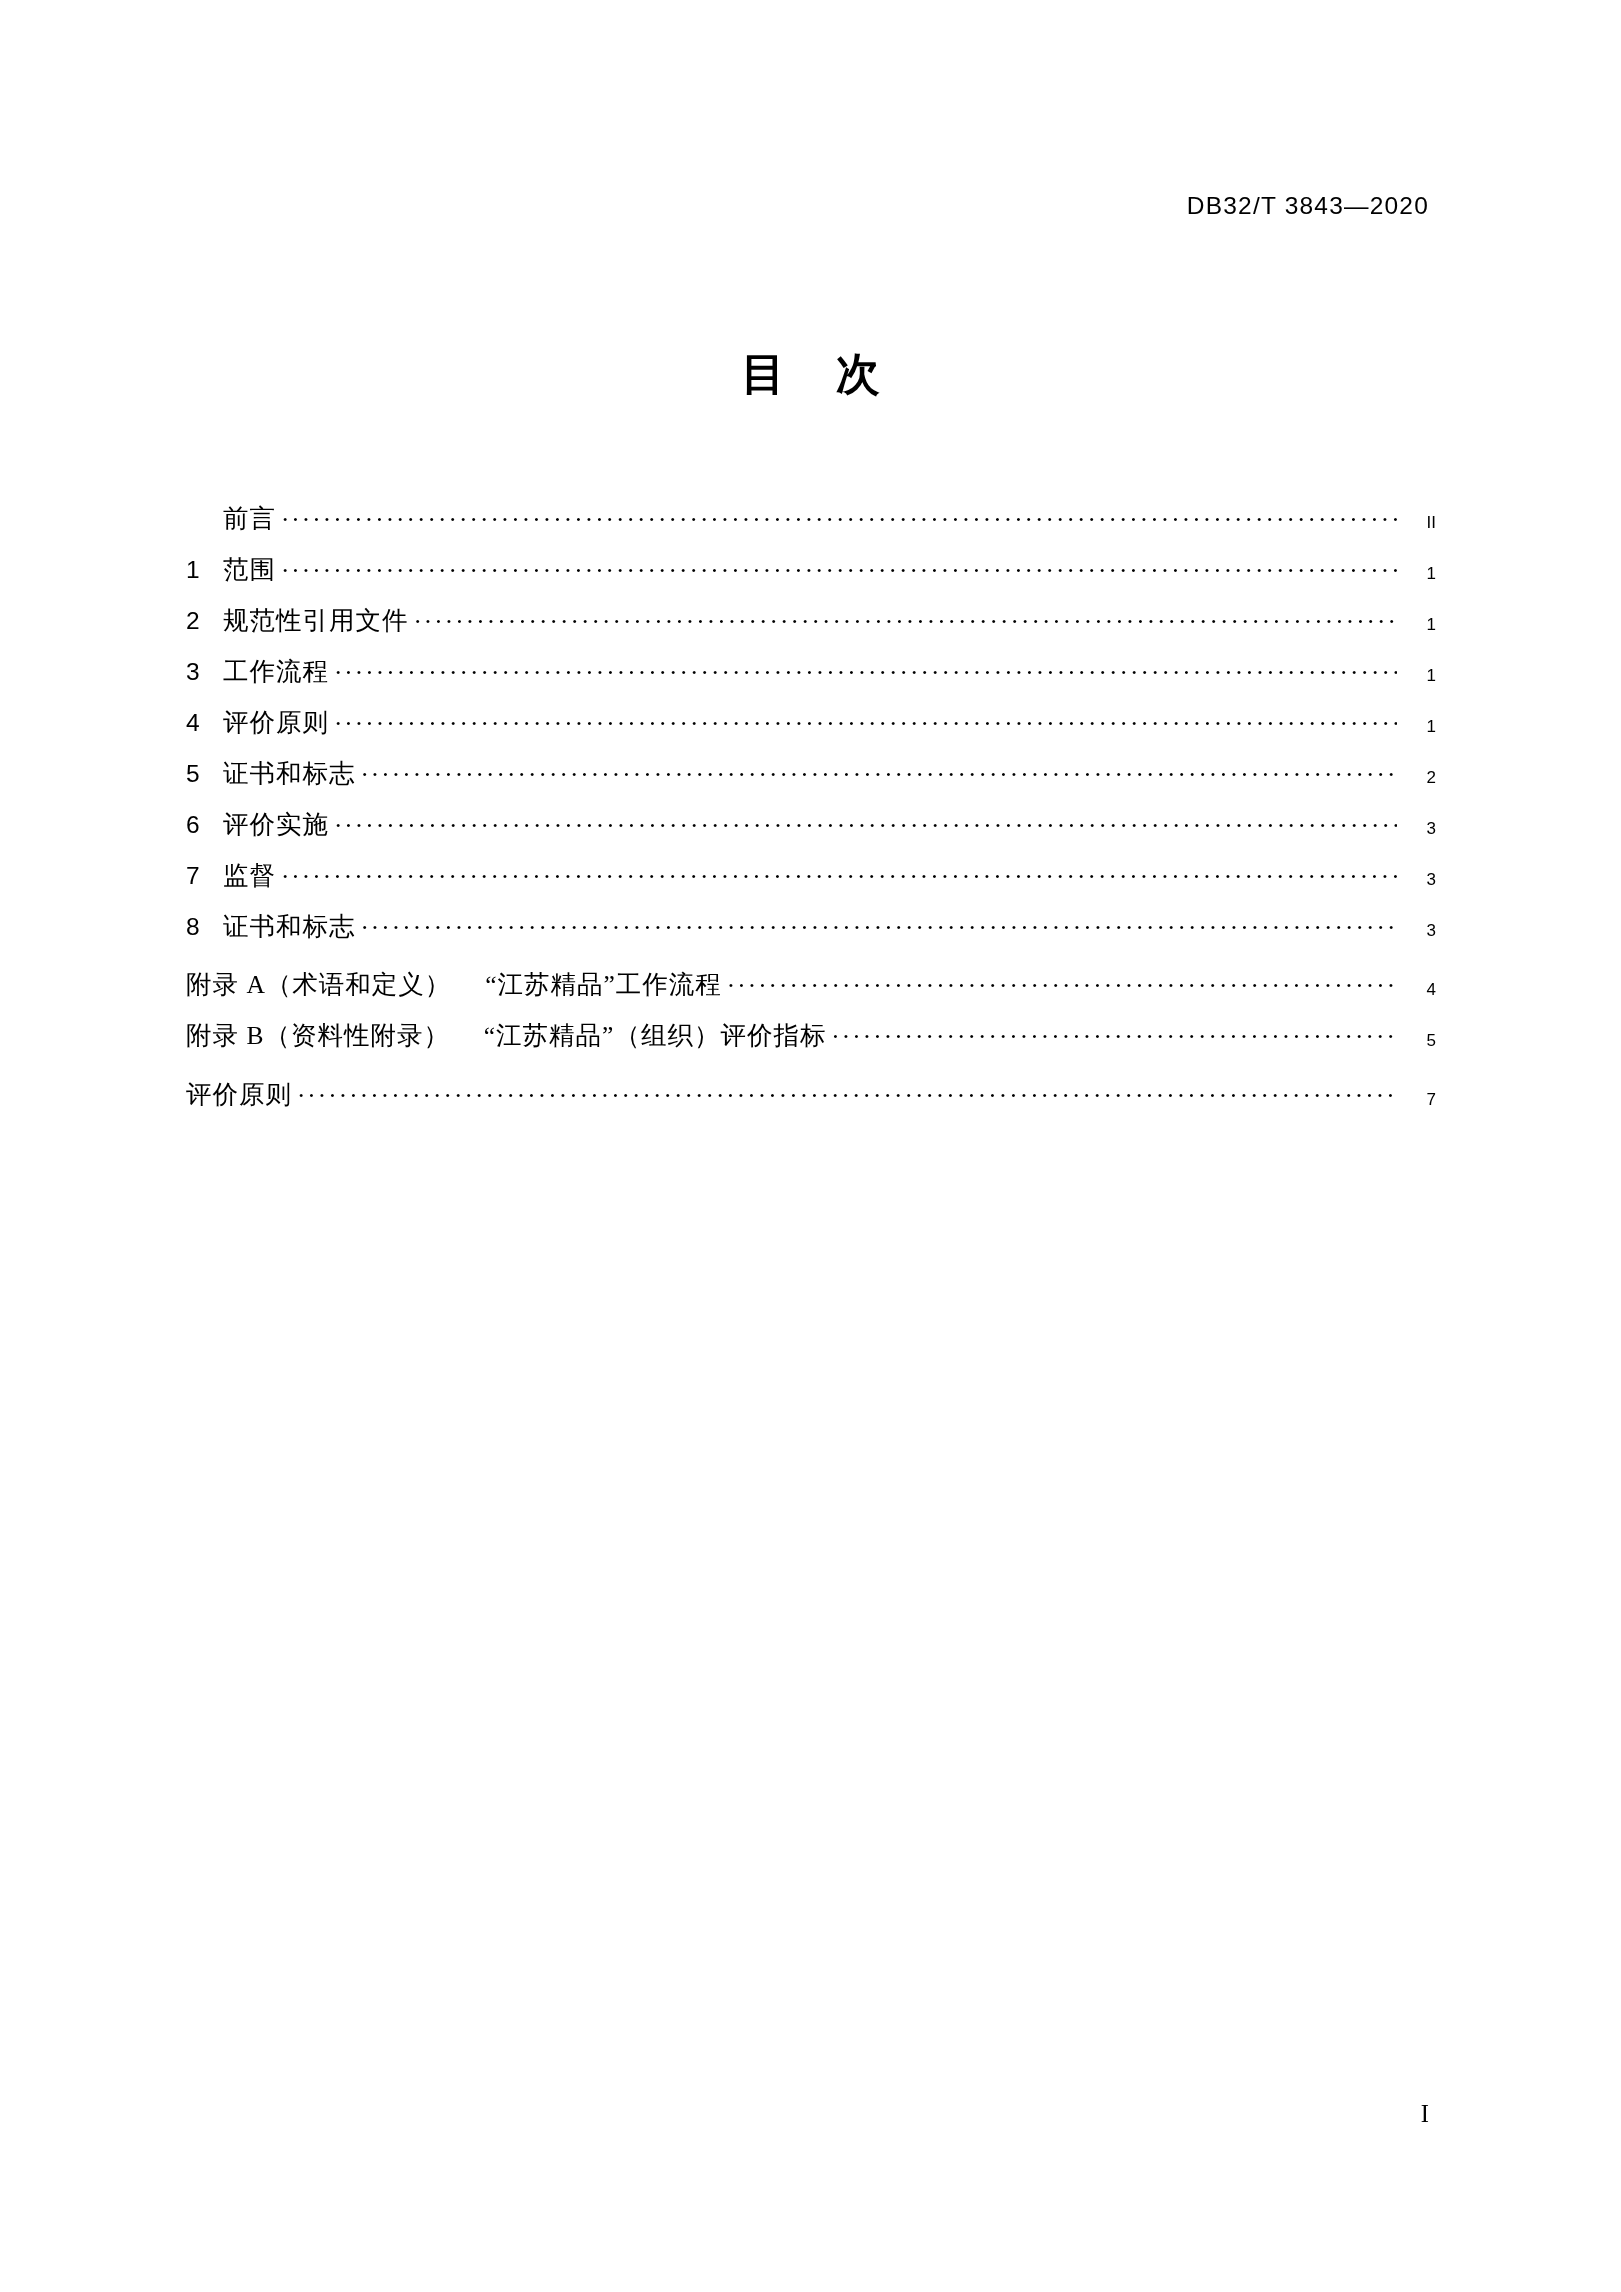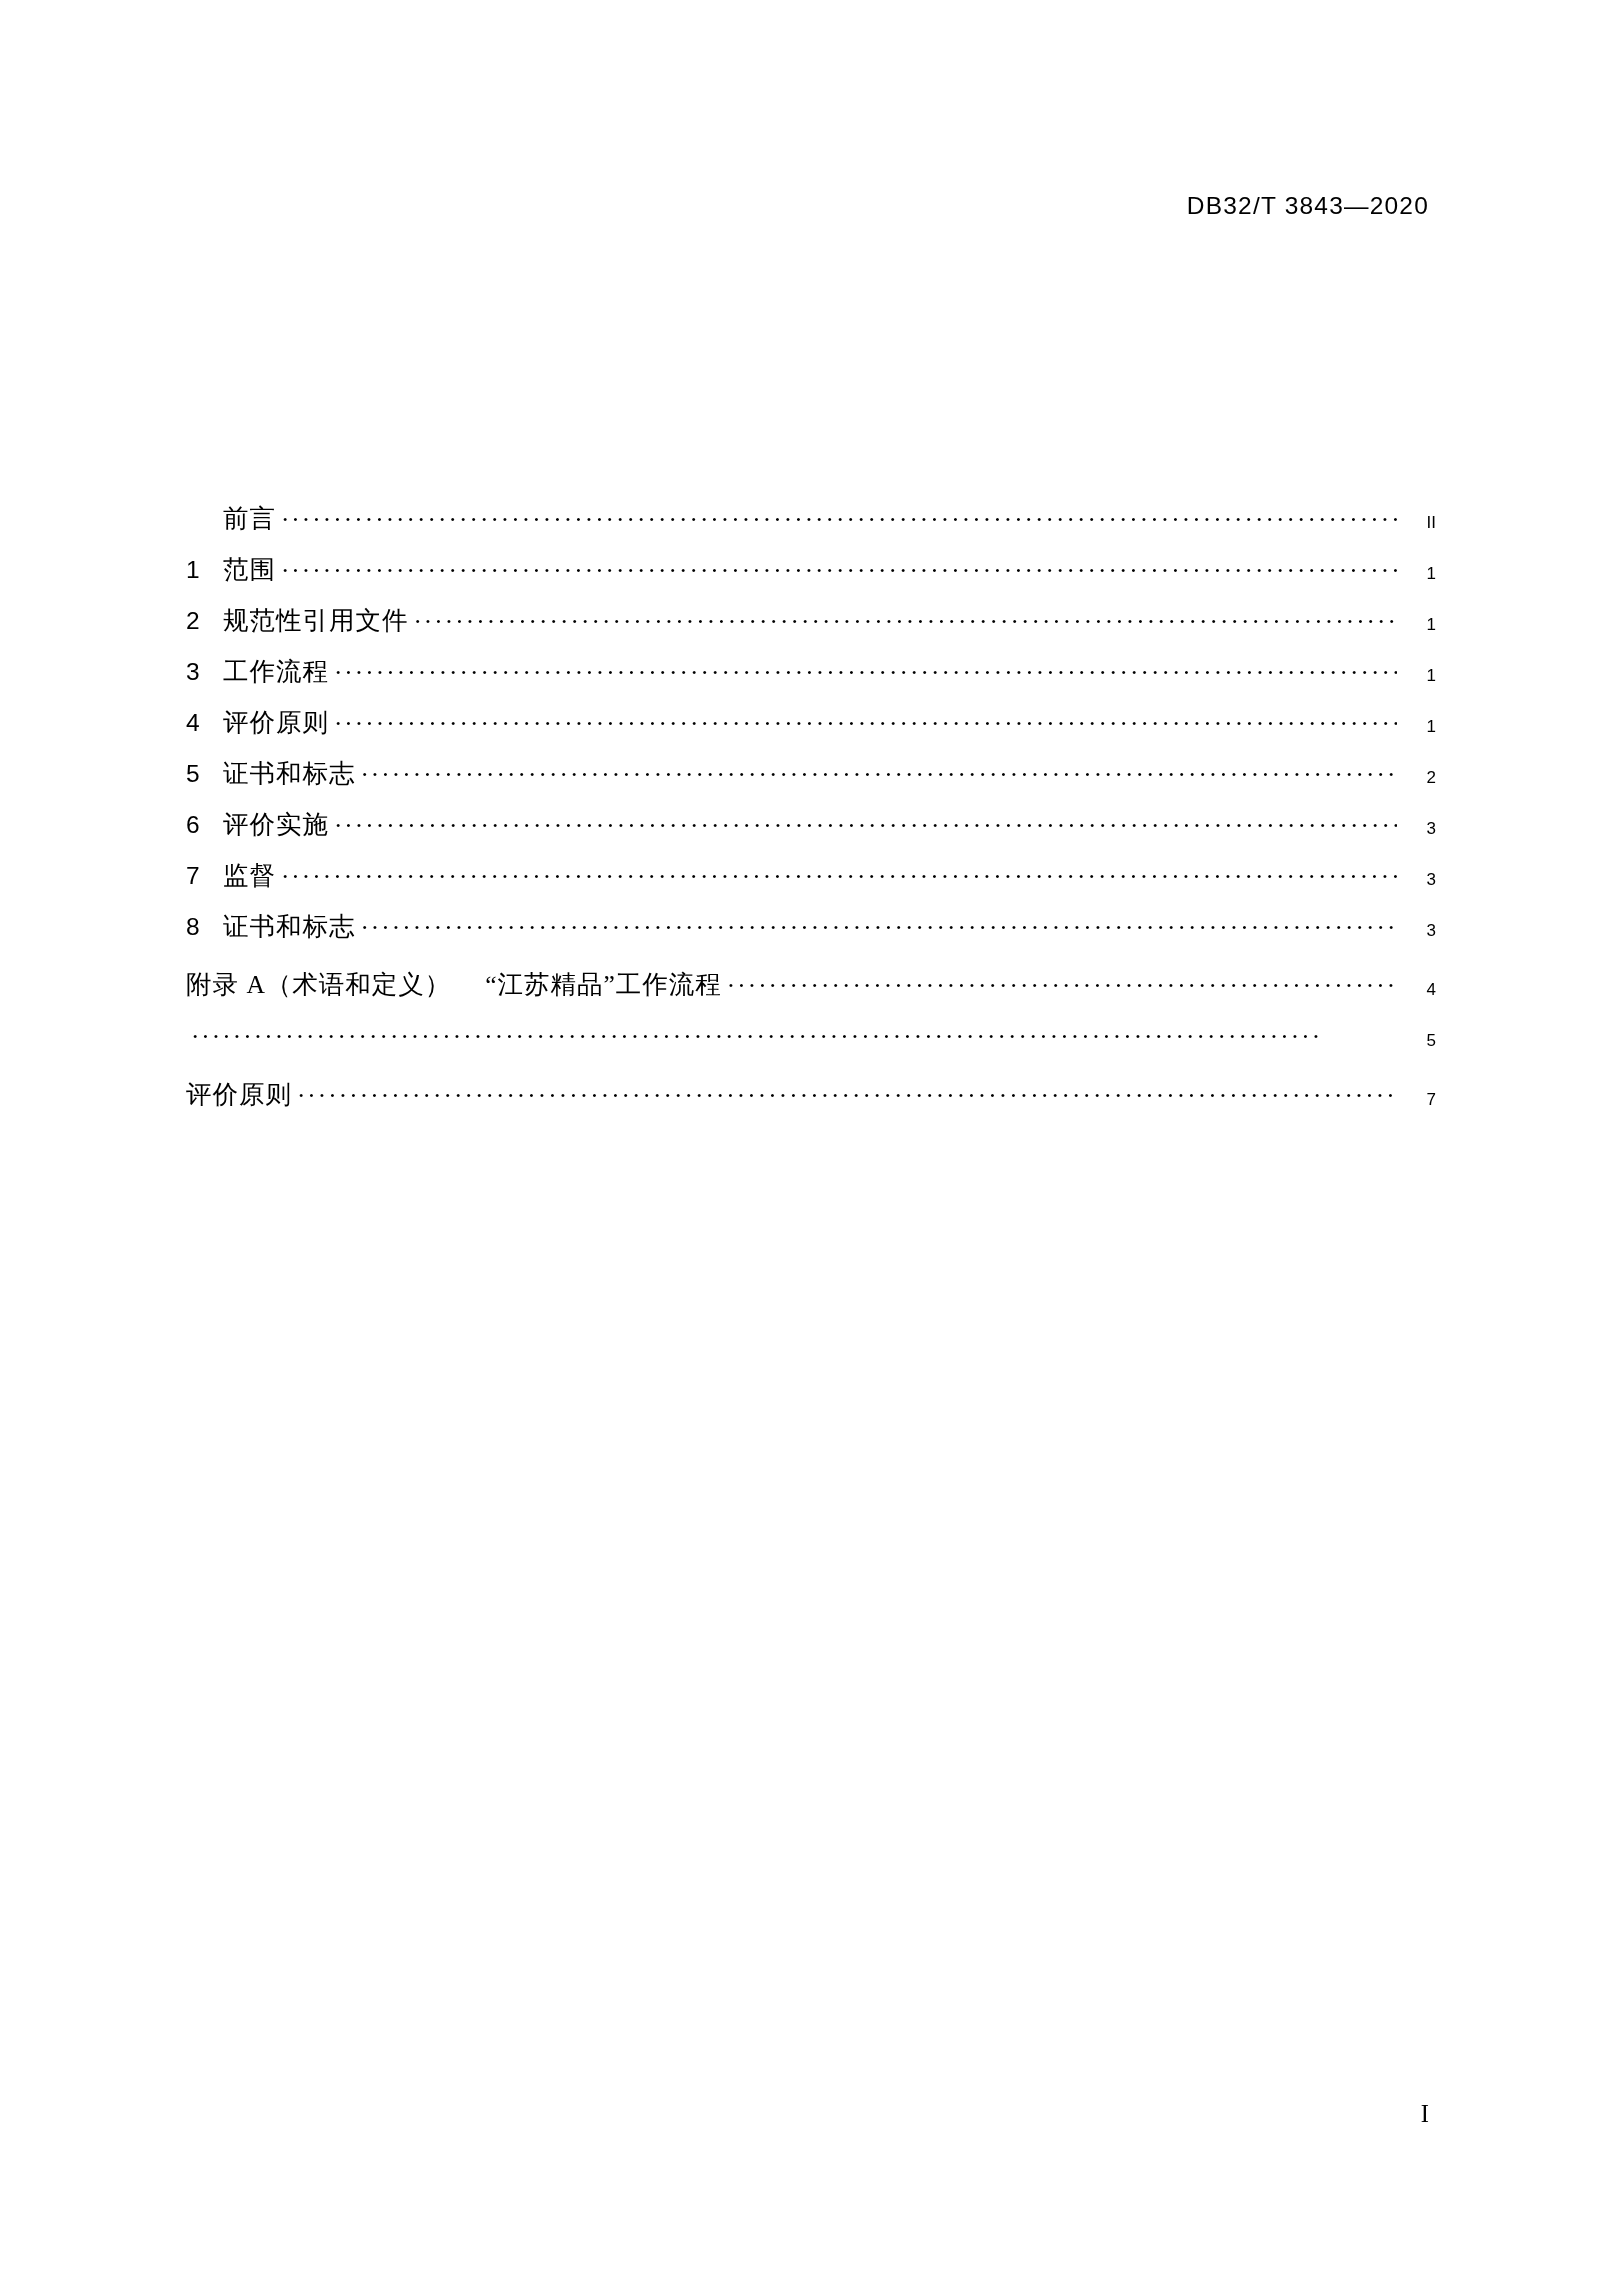--- a/index.html
+++ b/index.html
@@ -99,20 +99,21 @@
     font-size: 24.5px;
   }
 </style>
 </head>
 <body>
 
 <div class="page">
 
   <div class="std-number">DB32/T 3843—2020</div>
 
+  <div class="doc-title">目  次</div>
 
   <div class="toc">
 
     <div class="toc-row">
       <span class="num"></span>
       <span class="label">前言</span>
       <span class="leader">............................................................................................................</span>
       <span class="page-no">II</span>
     </div>
 
@@ -172,20 +173,21 @@
       <span class="page-no">3</span>
     </div>
 
     <div class="toc-row gap-top">
       <span class="label">附录 A（术语和定义）　 “江苏精品”工作流程</span>
       <span class="leader">............................................................................................................</span>
       <span class="page-no">4</span>
     </div>
 
     <div class="toc-row">
+      <span class="label">附录 B（资料性附录）　 “江苏精品”（组织）评价指标</span>
       <span class="leader">............................................................................................................</span>
       <span class="page-no">5</span>
     </div>
 
     <div class="toc-row gap-top">
       <span class="label">评价原则</span>
       <span class="leader">............................................................................................................</span>
       <span class="page-no">7</span>
     </div>
 

